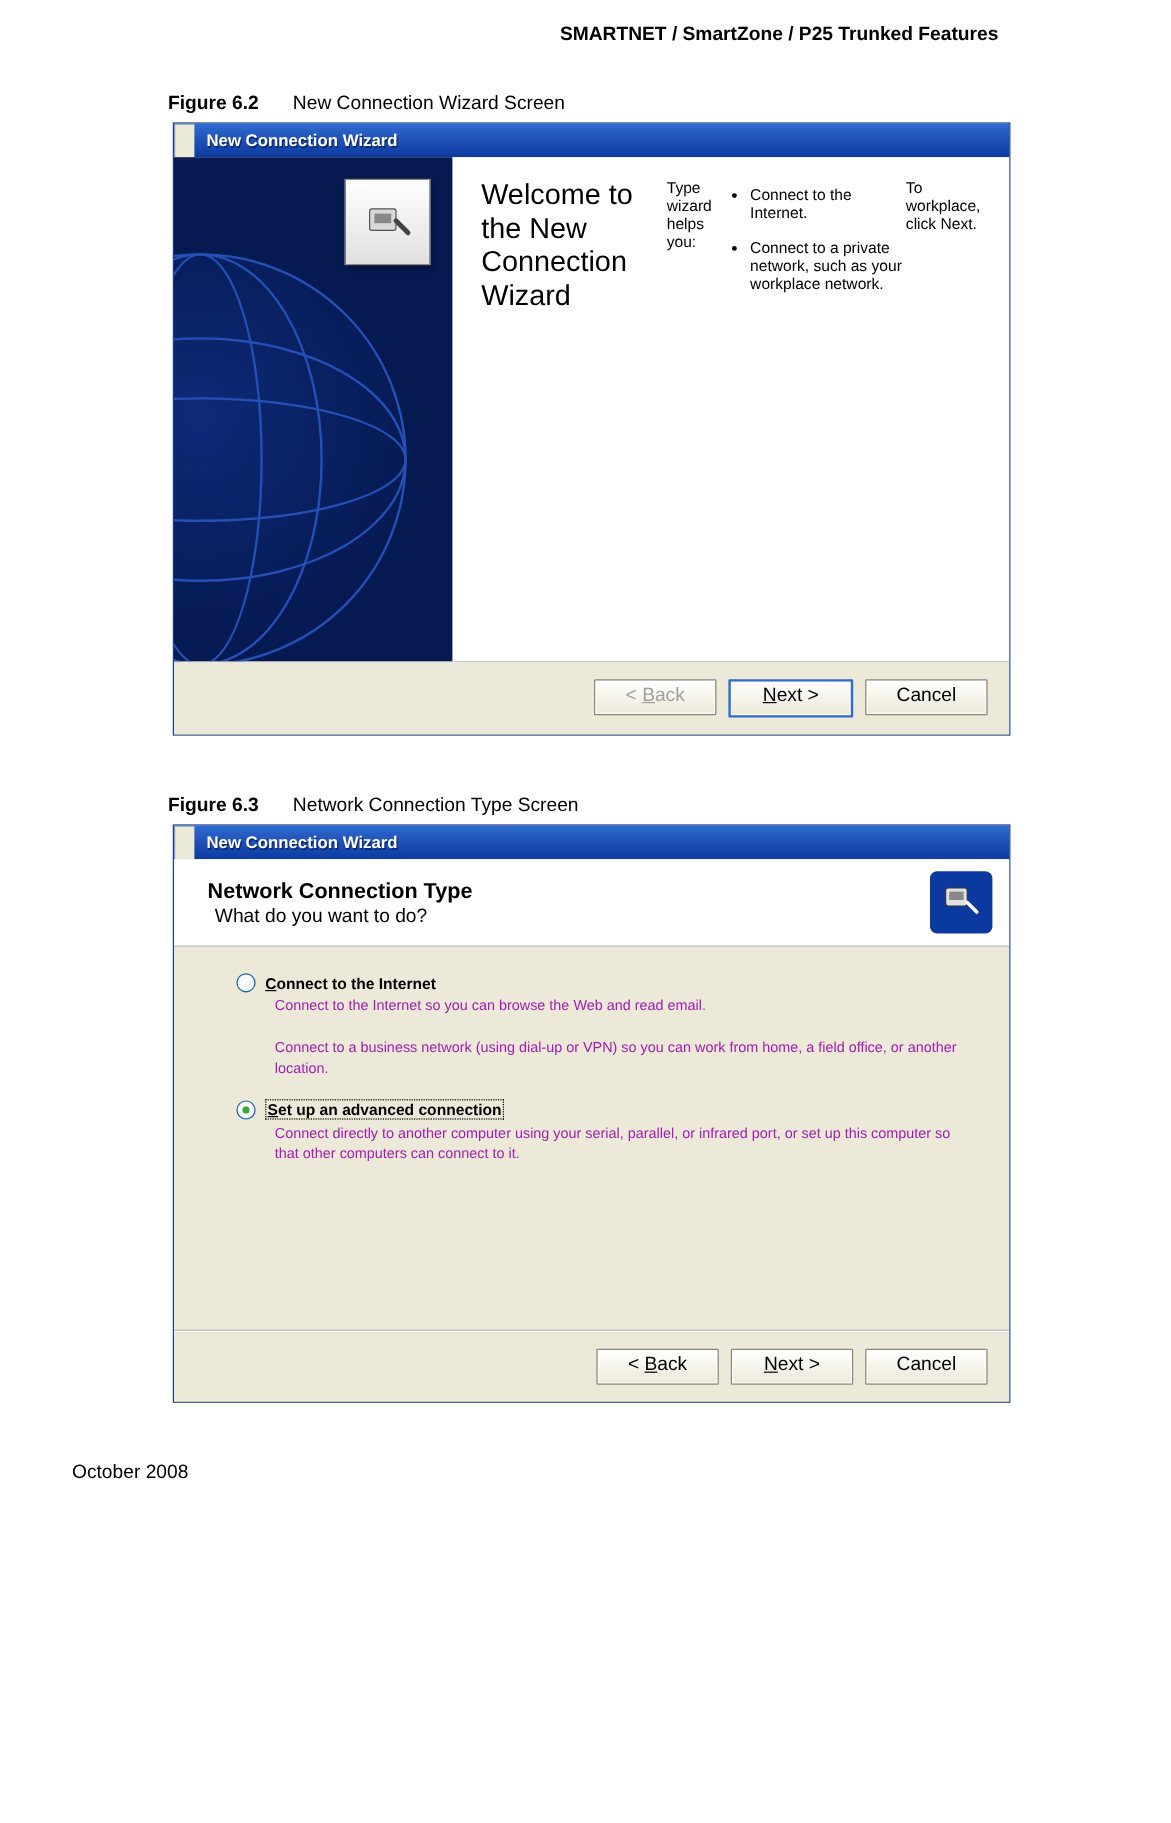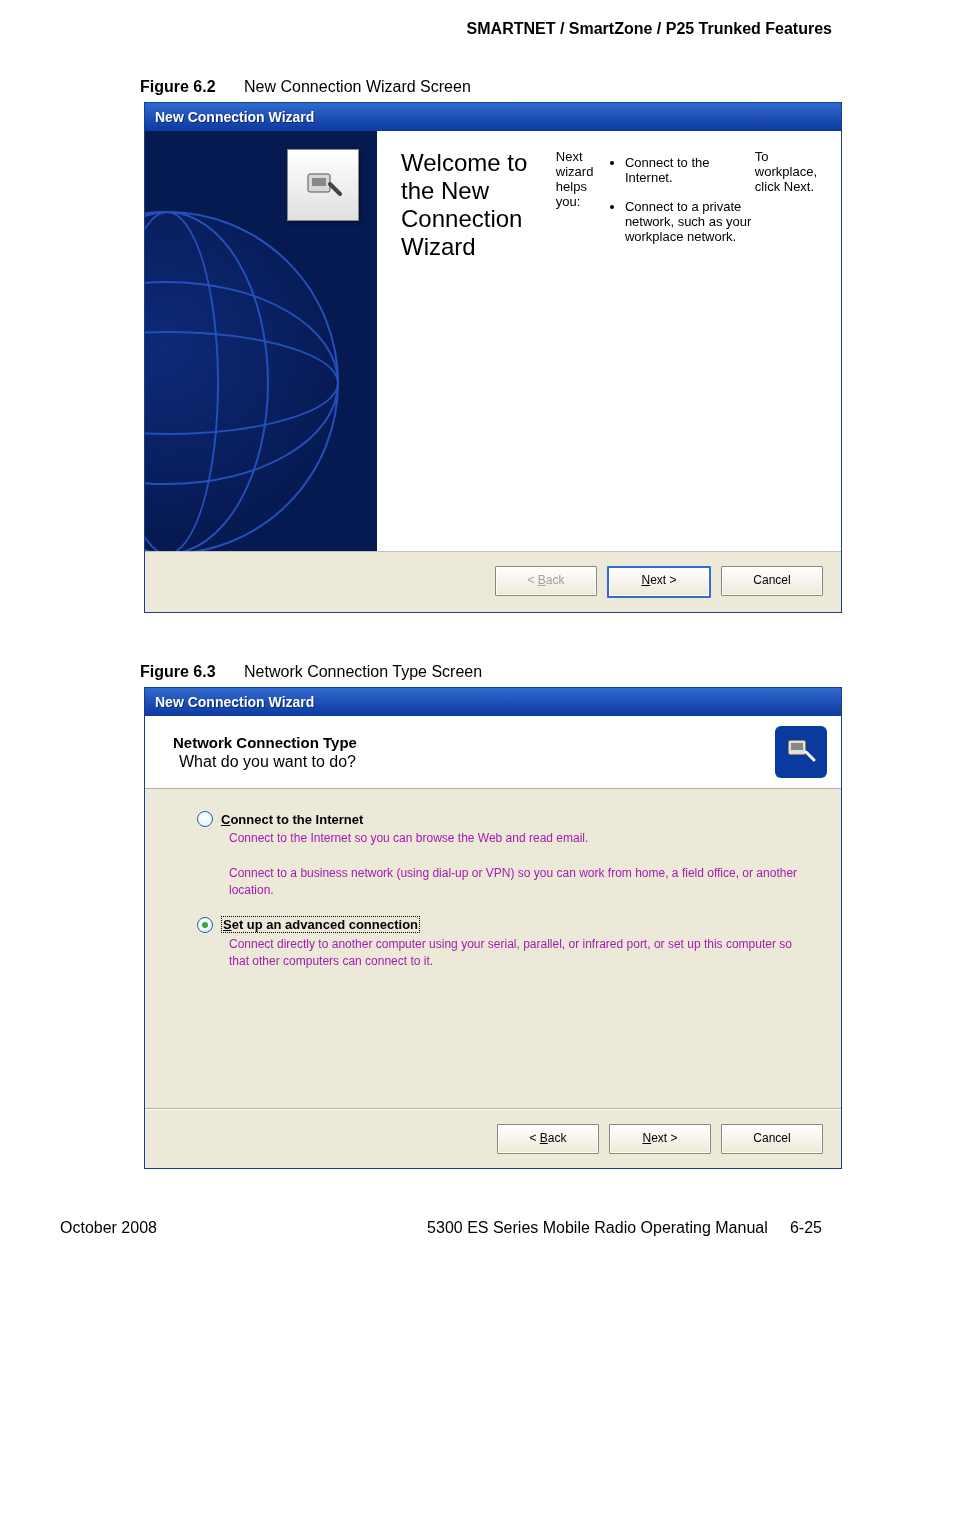--- a/index.html
+++ b/index.html
@@ -40,20 +40,21 @@
   .xp-titlebar {
     height: 28px;
     background: linear-gradient(to bottom, #2f6bd0 0%, #1f50b5 50%, #0c3aa0 100%);
     color: #fff;
     font-weight: bold;
     font-size: 14px;
     padding: 6px 10px 0 10px;
     font-family: "Trebuchet MS", Arial, sans-serif;
     text-shadow: 1px 1px 0 #0a2a70;
     box-sizing: border-box;
+    margin-left: 17px;
   }
   .wizard-body-1 {
     display: flex;
     background: #fff;
     border-bottom: 1px solid #c0c0c0;
   }
   .wizard-left {
     width: 232px;
     height: 420px;
     background: #061a52;
@@ -112,21 +113,21 @@
     padding: 14px 18px;
     display: flex;
     justify-content: flex-end;
     gap: 10px;
     background: #ece9d8;
   }
   .xp-btn {
     width: 100px;
     height: 28px;
     font-family: Tahoma, Arial, sans-serif;
-    font-size: 12px;
+    font-size: 16px;
     background: linear-gradient(#fff, #ece9d8);
     border: 1px solid #8a867a;
     border-radius: 1px;
     box-shadow: 0 0 0 1px #fff inset;
     cursor: pointer;
     text-align: center;
     line-height: 26px;
     color: #000;
   }
   .xp-btn.disabled { color: #a0a0a0; }
@@ -137,21 +138,21 @@
     background: #fff;
     border-bottom: 1px solid #b0b0b0;
     padding: 10px 14px 10px 28px;
     display: flex;
     align-items: center;
   }
   .wizard-header-2 .txt { flex: 1; }
   .wizard-header-2 .title2 {
     font-weight: bold;
     font-family: Tahoma, Arial, sans-serif;
-    font-size: 15px;
+    font-size: 18px;
   }
   .wizard-header-2 .sub2 {
     font-family: Liberation Sans, sans-serif;
     font-size: 16px;
     margin-left: 6px;
     margin-top: 2px;
   }
   .header-icon {
     width: 52px;
     height: 52px;
@@ -229,21 +230,21 @@
         <div class="wizard-icon-box">
           <svg width="42" height="42" viewBox="0 0 42 42">
             <rect x="6" y="10" width="22" height="18" rx="2" fill="#d8d8d8" stroke="#555" stroke-width="1"></rect>
             <rect x="10" y="14" width="14" height="8" fill="#888"></rect>
             <path d="M28 20 L38 30" stroke="#444" stroke-width="4" stroke-linecap="round"></path>
           </svg>
         </div>
       </div>
       <div class="wizard-right">
         <h1>Welcome to the New Connection Wizard</h1>
-        <div>Next wizard helps you:</div>
+        <div>Type wizard helps you:</div>
         <ul>
           <li>Connect to the Internet.</li>
           <li>Connect to a private network, such as your workplace network.</li>
         </ul>
         <div class="spacer"></div>
         <div>To workplace, click Next.</div>
         <div style="height:30px"></div>
       </div>
     </div>
     <div class="btn-row">
@@ -303,19 +304,14 @@
     <div class="divider-2"></div>
     <div class="btn-row">
       <div class="xp-btn">&lt; <u class="mn">B</u>ack</div>
       <div class="xp-btn"><u class="mn">N</u>ext &gt;</div>
       <div class="xp-btn">Cancel</div>
     </div>
   </div>
 
   <div class="footer">
     <span>October 2008</span>
-    <span>
-      <span>5300 ES Series Mobile Radio Operating Manual</span>
-      &nbsp;&nbsp;&nbsp;
-      <span>6-25</span>
-    </span>
   </div>
 </div>
 
 </body></html>

